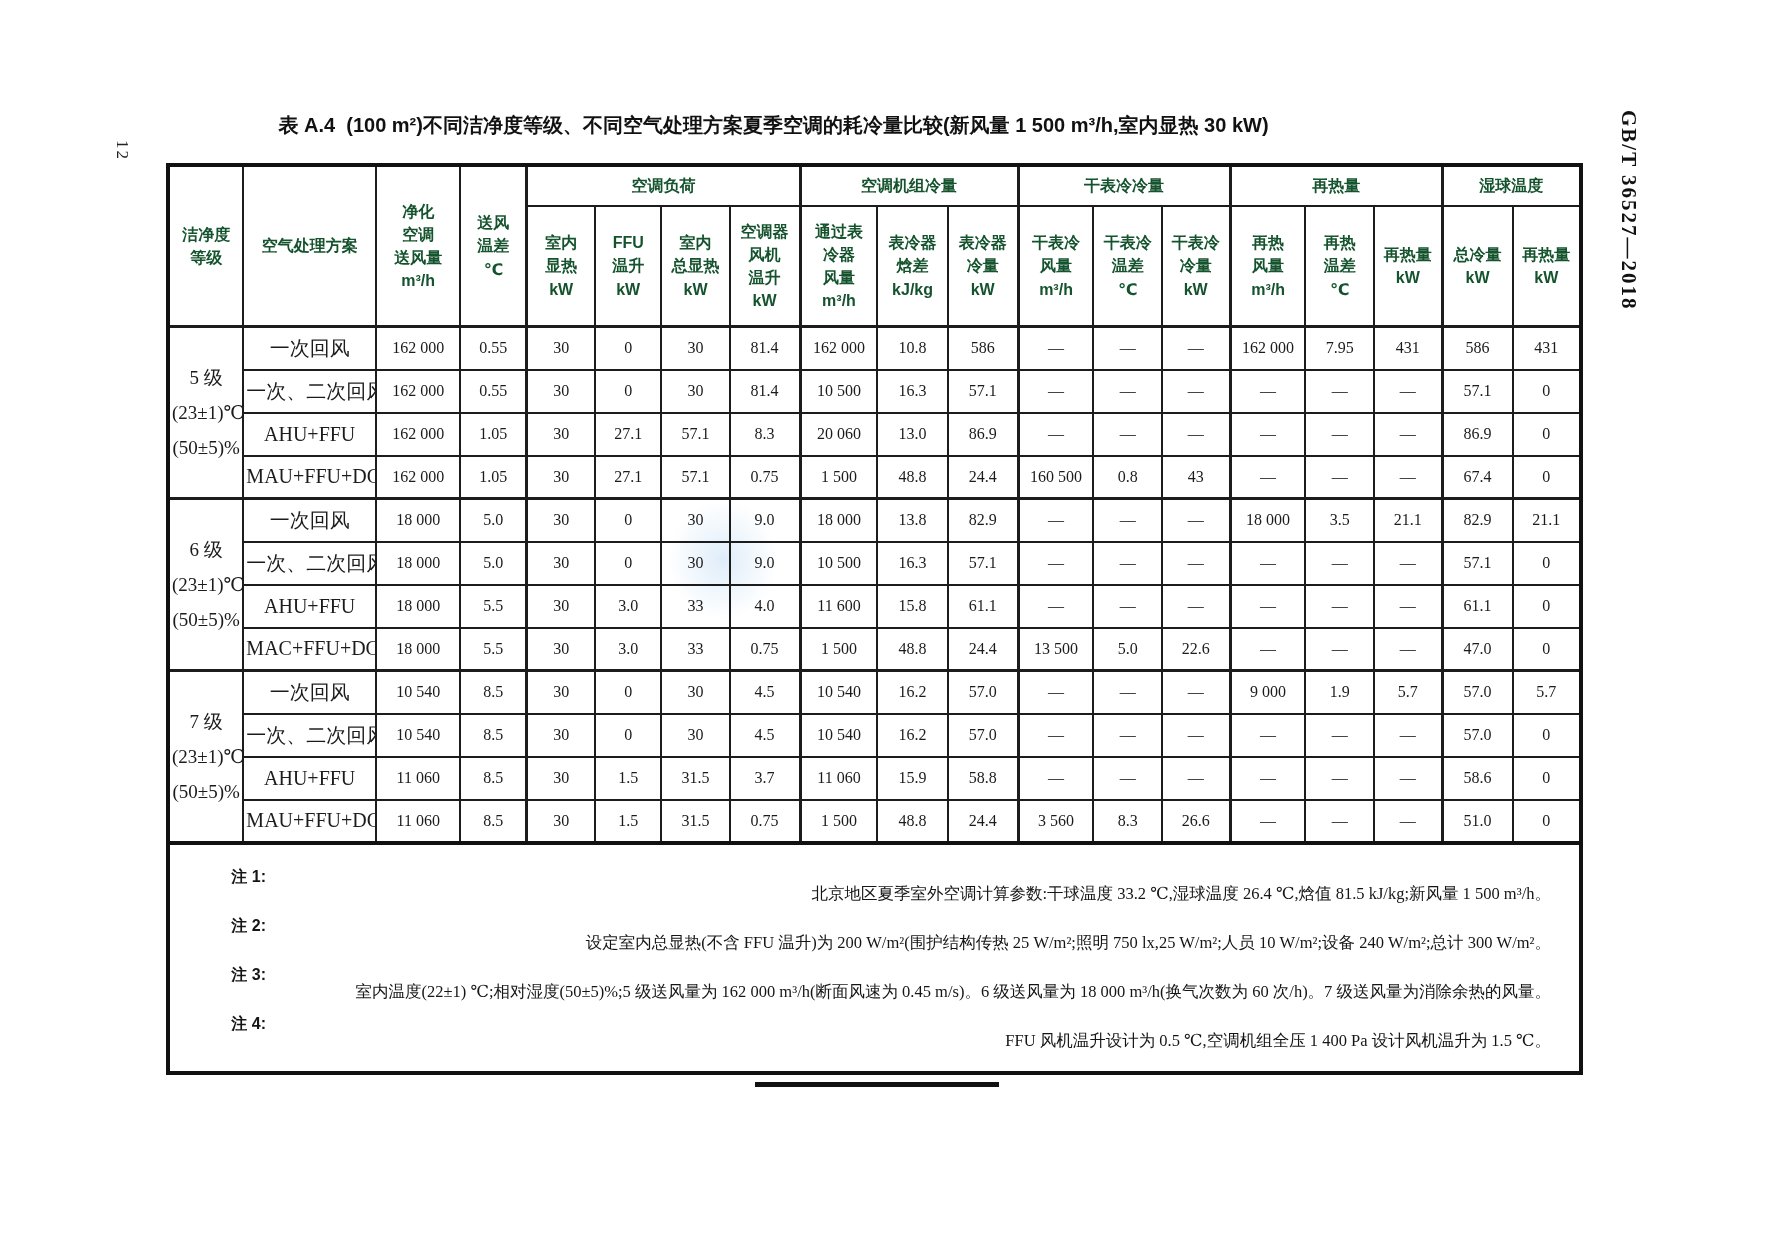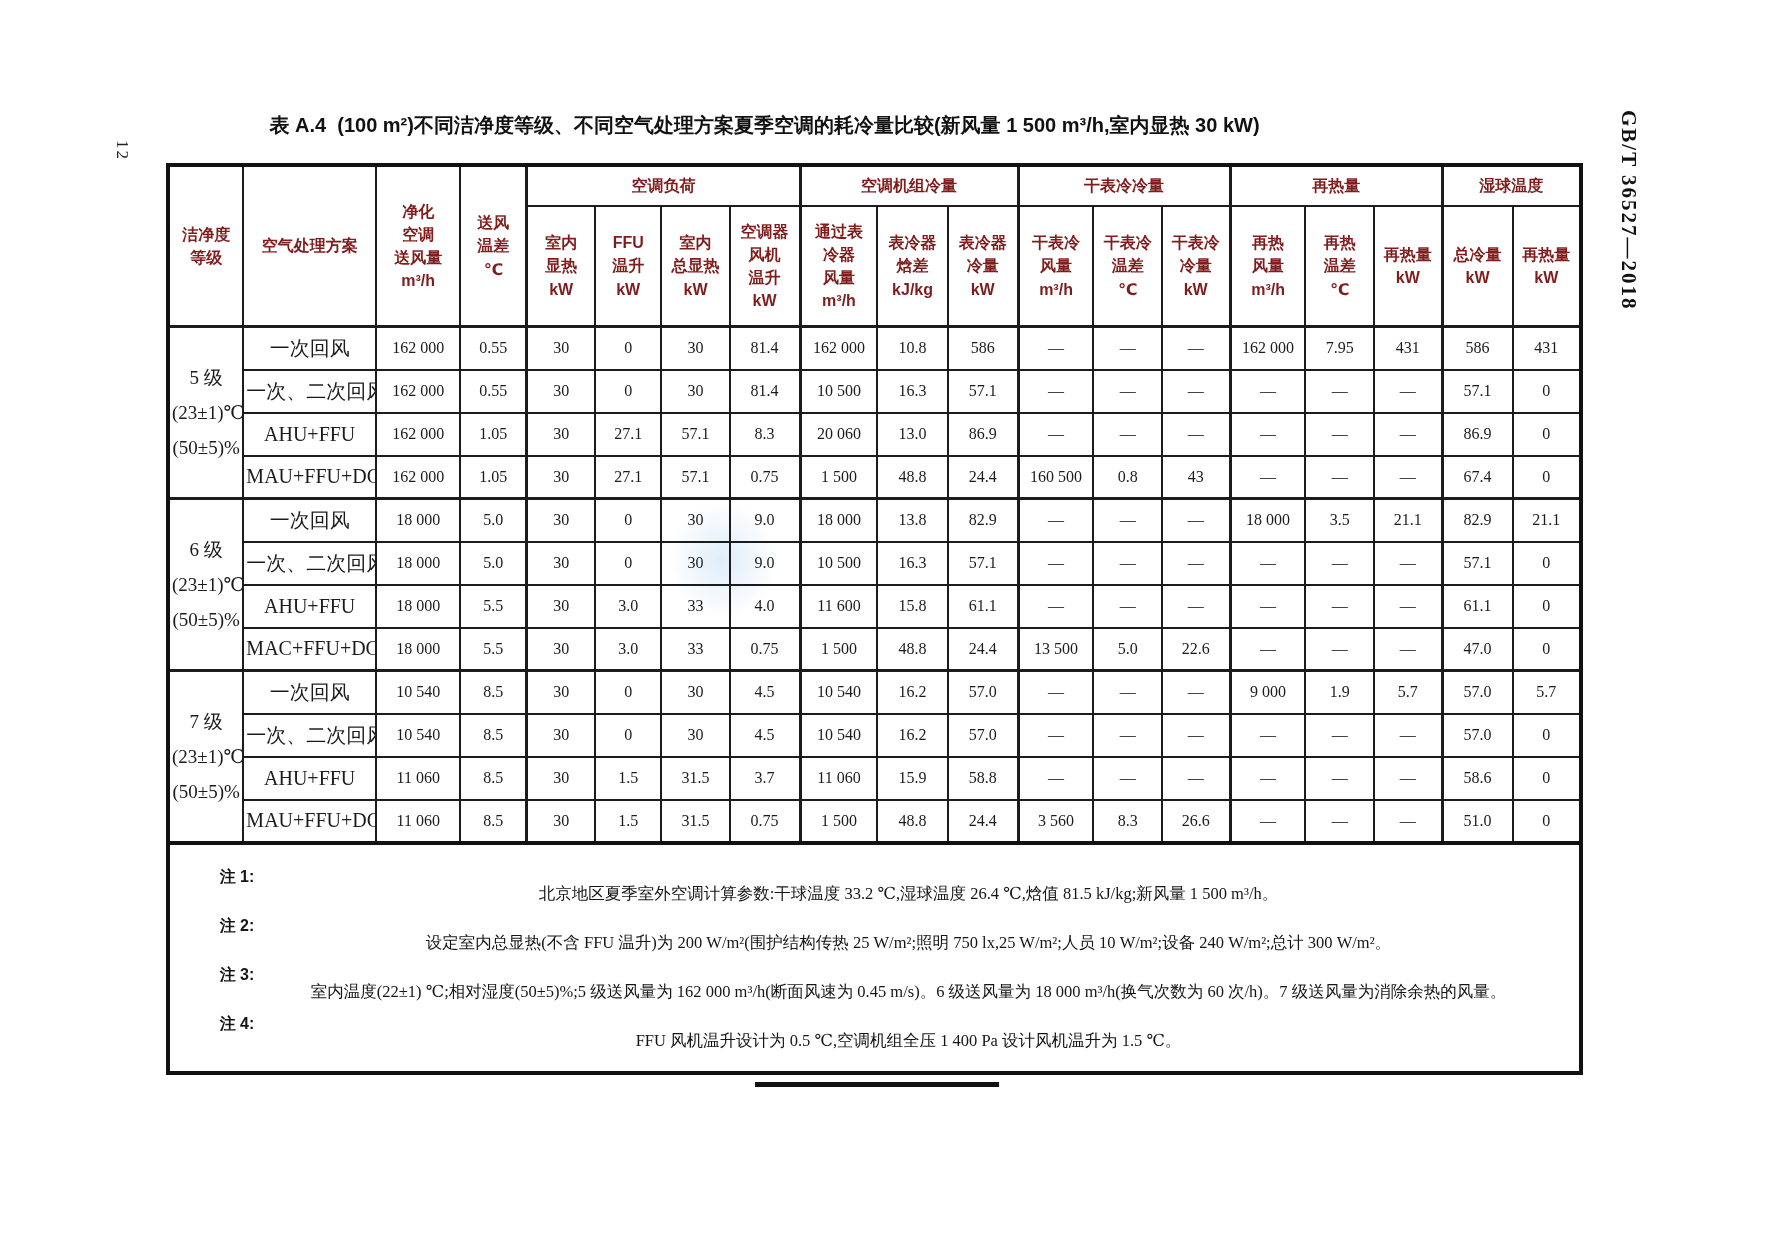--- a/index.html
+++ b/index.html
@@ -27,21 +27,21 @@
     top: 110px;
     writing-mode: vertical-rl;
     font-size: 21px;
     font-weight: bold;
     letter-spacing: 2px;
     color: #111;
     font-family: "Liberation Serif", "DejaVu Serif", serif;
   }
   .doc-title {
     position: absolute;
-    left: 157px;
+    left: 166px;
     top: 112px;
     width: 1215px;
     text-align: center;
     font-family: "Liberation Sans", "DejaVu Sans", sans-serif;
     font-weight: bold;
     font-size: 20px;
     white-space: pre;
     color: #111;
   }
   .table-wrap {
@@ -62,41 +62,41 @@
     vertical-align: middle;
     padding: 0 2px;
     overflow: hidden;
   }
   table.a4 thead th {
     font-family: "Liberation Sans", "DejaVu Sans", sans-serif;
     font-weight: bold;
     font-size: 16px;
     white-space: pre-line;
     line-height: 1.45;
-    color: #7f1d1d;
+    color: #14532d;
   }
   table.a4 thead tr.grp-row th { height: 38px; }
   table.a4 thead tr.sub-row th { height: 118px; }
   table.a4 thead tr.sub-row th { border-bottom-width: 3px; }
   table.a4 tbody tr { height: 43px; }
   table.a4 tbody td {
     font-size: 16px;
     white-space: nowrap;
   }
   table.a4 tbody td.group-label {
     white-space: pre-line;
     line-height: 1.85;
     font-size: 19px;
   }
   table.a4 tbody td.scheme { font-size: 20px; letter-spacing: 0; }
   table.a4 .gl { border-left-width: 3px; }
   table.a4 tbody tr.group-start td { border-top-width: 3px; }
   table.a4 tr.notes-row td {
     border-top: 4px solid #111;
-    text-align: center;
+    text-align: right;
     padding: 16px 14px 14px 38px;
     white-space: normal;
   }
   .note { display: flex; line-height: 1.95; font-size: 16.5px; color: #151515; }
   .note-label {
     flex: 0 0 58px;
     font-weight: bold;
     font-family: "Liberation Sans", "DejaVu Sans", sans-serif;
     font-size: 16px;
   }

